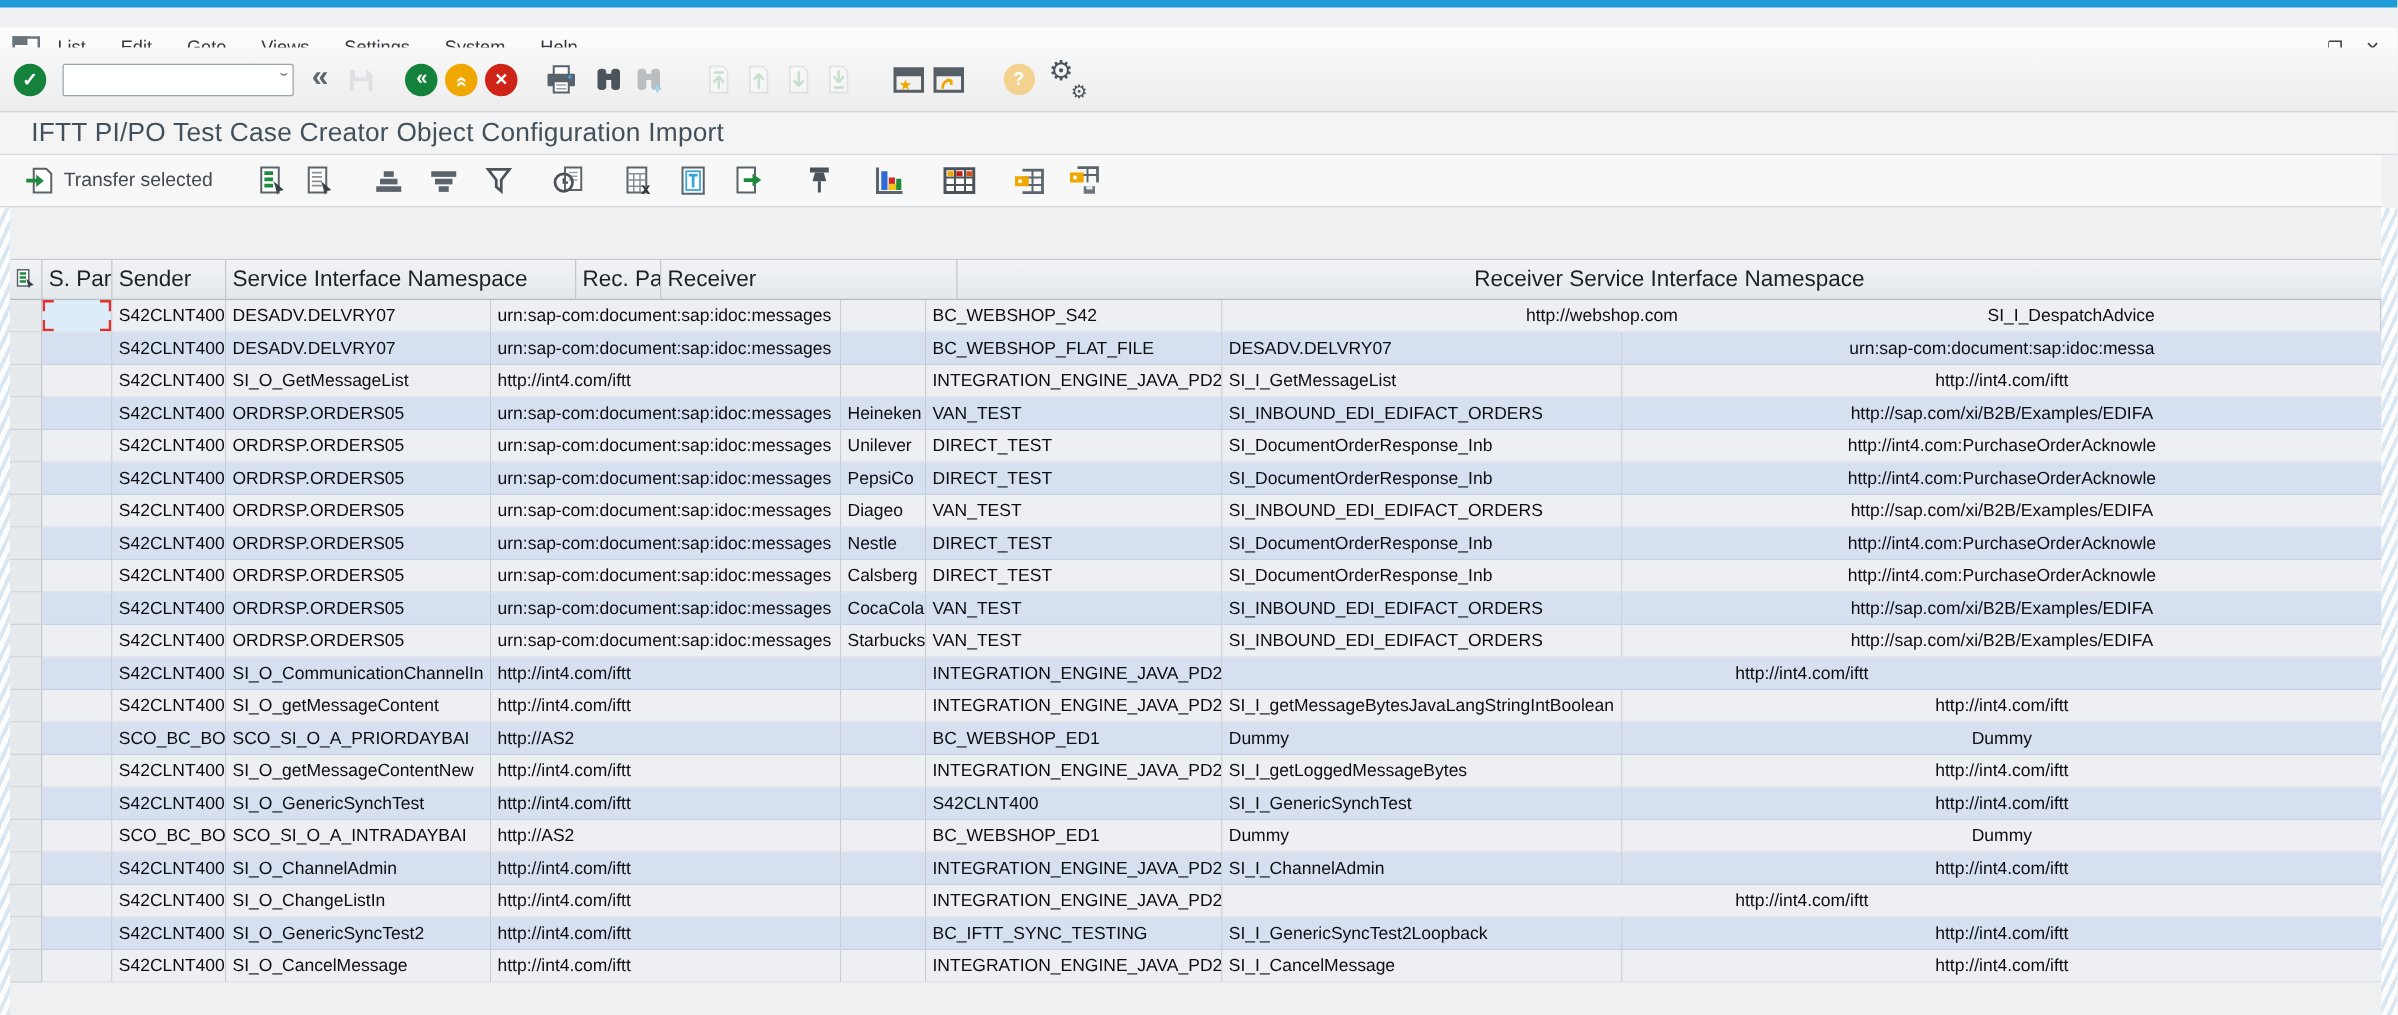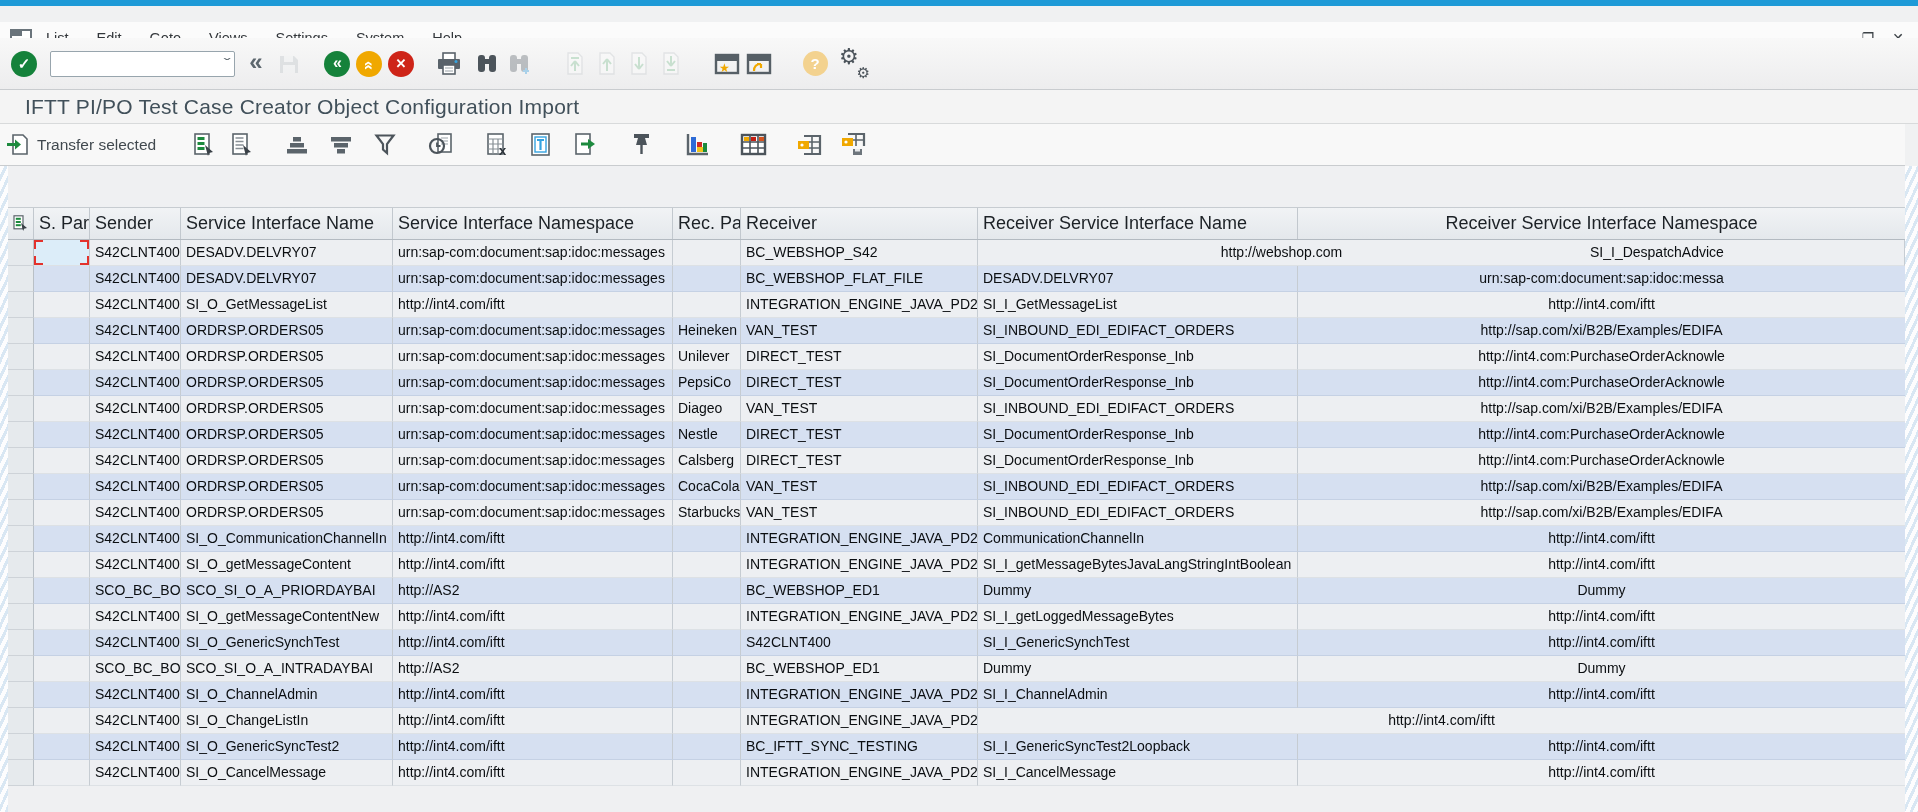--- a/index.html
+++ b/index.html
@@ -48,21 +48,21 @@
   .gap8{width:8px;flex:0 0 auto}.gap16{width:16px;flex:0 0 auto}
   .gap24{width:24px;flex:0 0 auto}.gap6{width:6px;flex:0 0 auto}
 
   
   .title-bar { position:absolute; top:90px; left:0; right:0; height:34px; background:#f4f4f4;
     border-bottom:1px solid #d8dadb; display:flex; align-items:center; padding:0 25px; }
   .title-bar h1 { font-size:21px; font-weight:400; color:#41505a; letter-spacing:.2px; }
 
   
   .app-toolbar { position:absolute; top:124px; left:0; right:13px; height:42px; background:#f8f8f8;
-    border-bottom:1px solid #c9cccf; display:flex; align-items:center; padding:0 0; }
+    border-bottom:1px solid #c9cccf; display:flex; align-items:center; padding:0 14px; }
   .transfer-btn { display:flex; align-items:center; gap:8px; height:32px; padding:0 6px; }
   .transfer-btn span.lbl { font-size:15.5px; color:#41494f; }
   .app-icon { height:32px; min-width:30px; display:flex; align-items:center; justify-content:center; flex:0 0 auto; }
   .m-lg{margin-left:26px}.m-md{margin-left:14px}.m-sm{margin-left:8px}
 
   
   .content { position:absolute; top:166px; left:0; right:0; bottom:0; background:#eff0f2; }
   .stripe { position:absolute; top:0; bottom:0;
     background:repeating-linear-gradient(115deg,#fdfdfe 0 4px,#d9e7f3 4px 7px); }
   .stripe.left { left:0; width:8px; }
@@ -360,25 +360,23 @@
           <svg width="15" height="16" viewBox="0 0 15 16" style="margin-top:7px">
             <rect x="1" y="0.8" width="9" height="13" fill="#fff" stroke="#5b646b" stroke-width="1.2"></rect>
             <rect x="2.8" y="2.8" width="5" height="2" fill="#1d8a3e"></rect>
             <rect x="2.8" y="6" width="5" height="2" fill="#1d8a3e"></rect>
             <rect x="2.8" y="9.2" width="5" height="2" fill="#1d8a3e"></rect>
             <path d="M8 8l6 5-3 .8-.8 2.2z" fill="#3a4147"></path>
           </svg>
         </div>
       <div class="h-cell c-party">S. Party</div>
           <div class="h-cell c-sender">Sender</div>
-          <div class="h-cell c-siname">Service Interface Name</div>
           <div class="h-cell c-sins">Service Interface Namespace</div>
           <div class="h-cell c-recparty">Rec. Party</div>
           <div class="h-cell c-receiver">Receiver</div>
-          <div class="h-cell c-rsiname">Receiver  Service Interface Name</div>
           <div class="h-cell c-rsins">Receiver Service Interface Namespace</div>
         </div>
       <div id="grid-rows">
           <div class="grid-row r-light">
             <div class="cell c-sel sel-cell"></div>
             <div class="cell c-party cell-focus">
               <span class="fc tl"></span>
               <span class="fc tr"></span>
               <span class="fc bl"></span>
               <span class="fc br"></span>
@@ -502,21 +500,20 @@
             <div class="cell c-rsins">http://sap.com/xi/B2B/Examples/EDIFA</div>
           </div>
           <div class="grid-row r-dark">
             <div class="cell c-sel sel-cell"></div>
             <div class="cell c-party"></div>
             <div class="cell c-sender">S42CLNT400</div>
             <div class="cell c-siname">SI_O_CommunicationChannelIn</div>
             <div class="cell c-sins">http://int4.com/iftt</div>
             <div class="cell c-recparty"></div>
             <div class="cell c-receiver">INTEGRATION_ENGINE_JAVA_PD2</div>
-            <div class="cell c-rsiname">CommunicationChannelIn</div>
             <div class="cell c-rsins">http://int4.com/iftt</div>
           </div>
           <div class="grid-row r-light">
             <div class="cell c-sel sel-cell"></div>
             <div class="cell c-party"></div>
             <div class="cell c-sender">S42CLNT400</div>
             <div class="cell c-siname">SI_O_getMessageContent</div>
             <div class="cell c-sins">http://int4.com/iftt</div>
             <div class="cell c-recparty"></div>
             <div class="cell c-receiver">INTEGRATION_ENGINE_JAVA_PD2</div>

